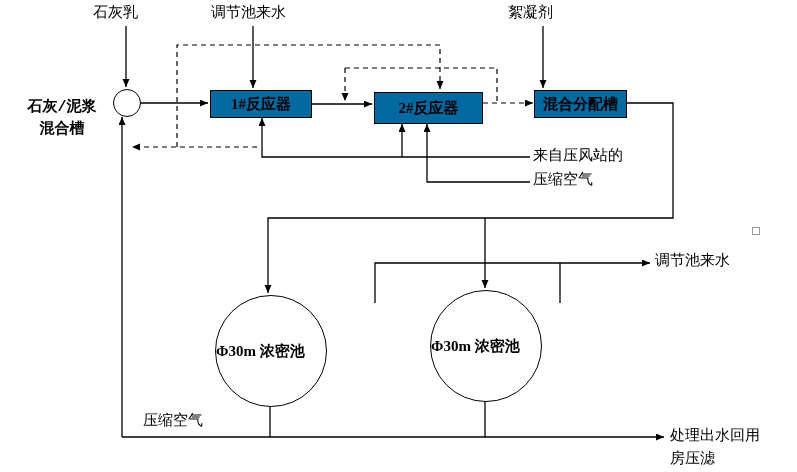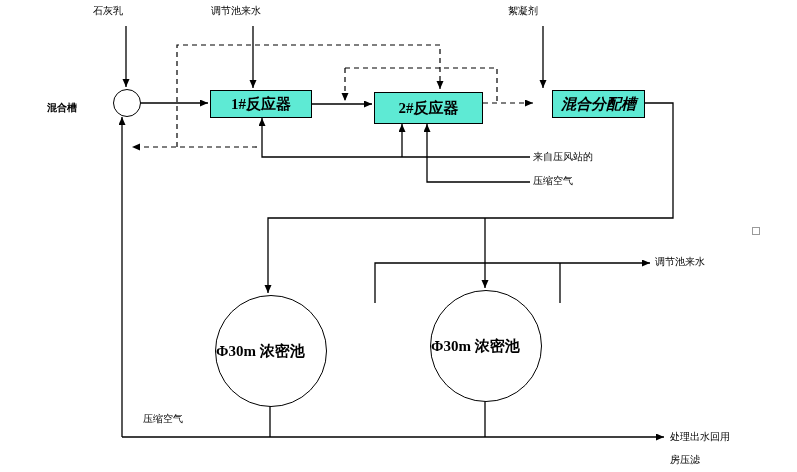--- a/index.html
+++ b/index.html
@@ -1,25 +1,25 @@
 <!DOCTYPE html>
 <html><head>
 <meta charset="utf-8">
 <style>
   html,body{margin:0;padding:0;background:#fff;}
   #stage{
     position:relative;width:797px;height:472px;background:#ffffff;
     font-family:"Liberation Serif","DejaVu Serif",serif;color:#000;overflow:hidden;
   }
   #wires{position:absolute;left:0;top:0;}
-  .lbl{position:absolute;font-size:10px;white-space:nowrap;line-height:1.2;}
+  .lbl{position:absolute;font-size:15px;white-space:nowrap;line-height:1.2;font-family:Liberation Mono, monospace;}
   .lbl.bold{font-weight:bold;}
   .multi span{display:block;}
   .box{
-    position:absolute;border:1.4px solid #000;background:#5eead4;
+    position:absolute;border:1.4px solid #000;background:#0369a1;
     display:flex;align-items:center;justify-content:center;
     font-size:15px;font-weight:bold;white-space:nowrap;
   }
   .circle{
     position:absolute;border:1.4px solid #000;background:#fff;border-radius:50%;
     display:flex;align-items:center;justify-content:flex-start;
     font-size:15px;font-weight:bold;white-space:nowrap;
   }
   .mini-square{position:absolute;width:6px;height:6px;border:1px solid #9a9a9a;background:#fff;}
   #mix-tank-label{width:80px;text-align:center;line-height:22px;}
@@ -67,39 +67,40 @@
   <div class="circle" style="left:113px;top:89px;width:26px;height:26px;"></div>
 
   <div class="box" style="left:210px;top:90px;width:100px;height:26px;">
     <span>1#反应器</span>
   </div>
 
   <div class="box" style="left:374px;top:92px;width:107px;height:30px;">
     <span>2#反应器</span>
   </div>
 
-  <div class="box" style="left:552px;top:90px;width:91px;height:26px;font-style:italic;">
+  <div class="box" style="left:534px;top:90px;width:91px;height:26px;">
     <span>混合分配槽</span>
   </div>
 
   <div class="circle" style="left:215px;top:295px;width:110px;height:110px;">
     <span>Φ30m 浓密池</span>
   </div>
 
   <div class="circle" style="left:430px;top:290px;width:110px;height:110px;">
     <span>Φ30m 浓密池</span>
   </div>
 
   <div class="lbl" style="left:93px;top:5px;">石灰乳</div>
 
   <div class="lbl" style="left:211px;top:5px;">调节池来水</div>
 
   <div class="lbl" style="left:508px;top:5px;">絮凝剂</div>
 
   <div class="lbl bold multi" id="mix-tank-label" style="left:22px;top:97px;">
+    <span>石灰/泥浆</span>
     <span>混合槽</span>
   </div>
 
   <div class="lbl multi air-label" style="left:533px;top:145px;">
     <span>来自压风站的</span>
     <span>压缩空气</span>
   </div>
 
   <div class="lbl multi" style="left:655px;top:249px;line-height:25px;">
     <span>调节池来水</span>

